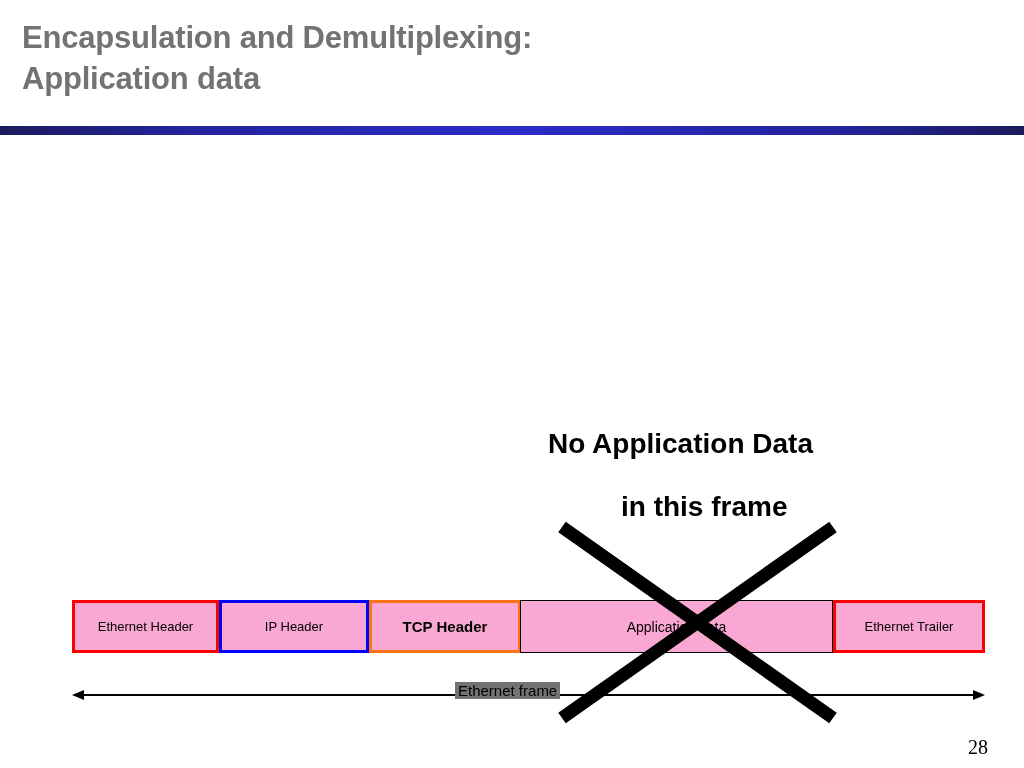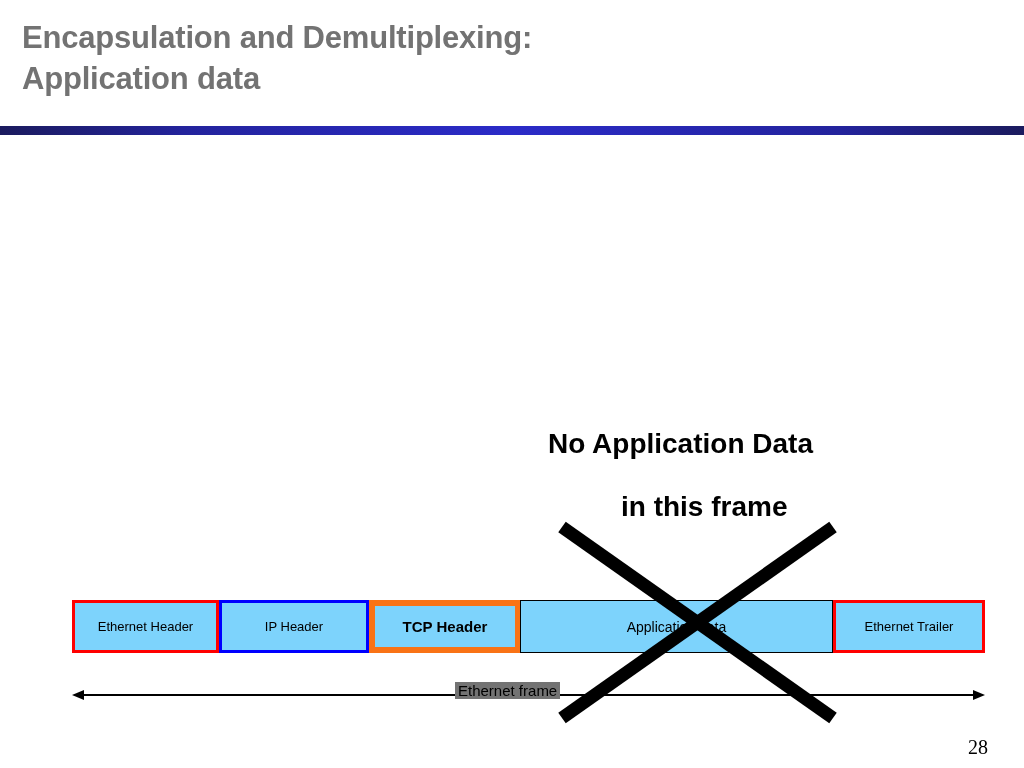--- a/index.html
+++ b/index.html
@@ -62,39 +62,39 @@
     left: 0;
     top: 0;
     width: 1024px;
     height: 768px;
   }
   .frame-box {
     position: absolute;
     top: 600px;
     height: 53px;
     box-sizing: border-box;
-    background: #7dd3fc;
+    background: #f9a8d4;
     display: flex;
     align-items: center;
     justify-content: center;
     font-size: 13px;
     color: #000000;
     white-space: nowrap;
   }
   #box-ethernet-header {
     left: 72px;  width: 147px;
     border: 3px solid #ff0000;
   }
   #box-ip-header {
     left: 219px; width: 150px;
     border: 3px solid #0000ff;
   }
   #box-tcp-header {
     left: 369px; width: 152px;
-    border: 6px solid #f97316;
+    border: 3px solid #f97316;
     font-weight: bold;
     font-size: 15px;
   }
   #box-application-data {
     left: 520px; width: 313px;
     border: 1px solid #000000;
     font-size: 14px;
   }
   #box-ethernet-trailer {
     left: 833px; width: 152px;

